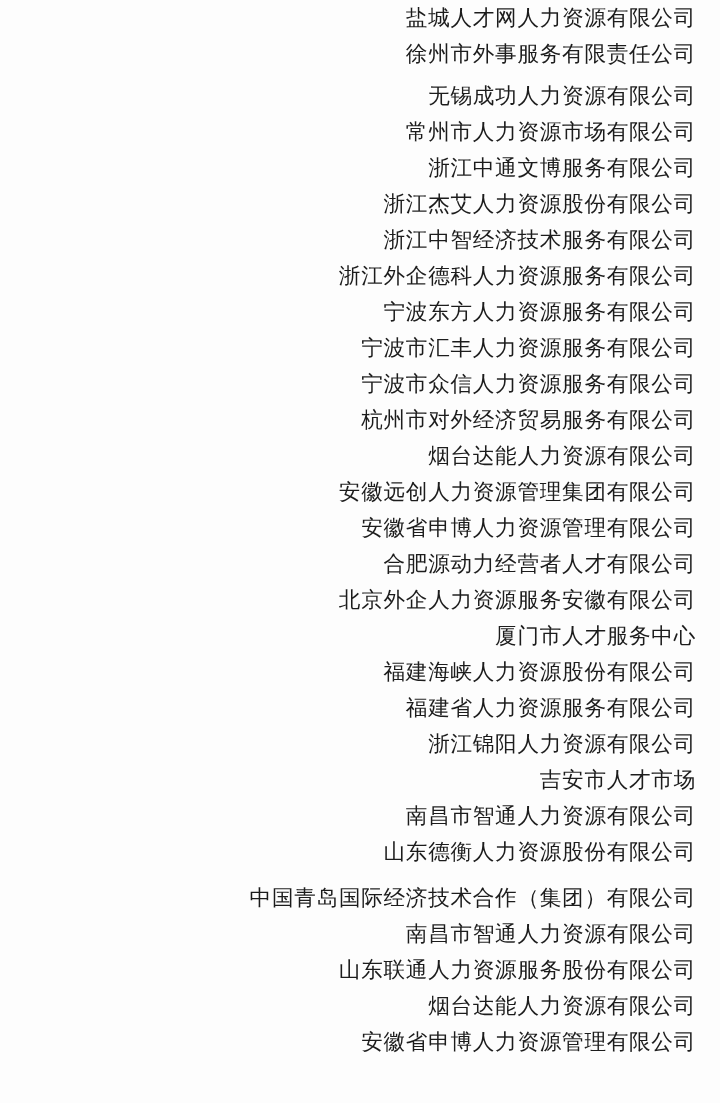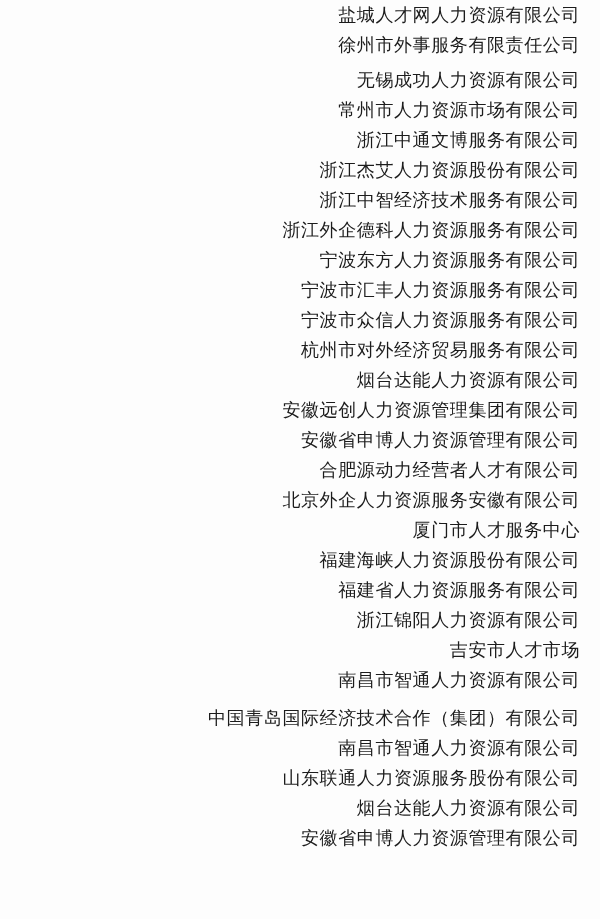--- a/index.html
+++ b/index.html
@@ -49,18 +49,19 @@
   <div class="company-row">安徽远创人力资源管理集团有限公司</div>
   <div class="company-row">安徽省申博人力资源管理有限公司</div>
   <div class="company-row">合肥源动力经营者人才有限公司</div>
   <div class="company-row">北京外企人力资源服务安徽有限公司</div>
   <div class="company-row">厦门市人才服务中心</div>
   <div class="company-row">福建海峡人力资源股份有限公司</div>
   <div class="company-row">福建省人力资源服务有限公司</div>
   <div class="company-row">浙江锦阳人力资源有限公司</div>
   <div class="company-row">吉安市人才市场</div>
   <div class="company-row">南昌市智通人力资源有限公司</div>
+  <div class="company-row">山东德衡人力资源股份有限公司</div>
   <div class="company-row gap-md">中国青岛国际经济技术合作（集团）有限公司</div>
   <div class="company-row">南昌市智通人力资源有限公司</div>
   <div class="company-row">山东联通人力资源服务股份有限公司</div>
   <div class="company-row">烟台达能人力资源有限公司</div>
   <div class="company-row">安徽省申博人力资源管理有限公司</div>
 </div>
 
 </body></html>

